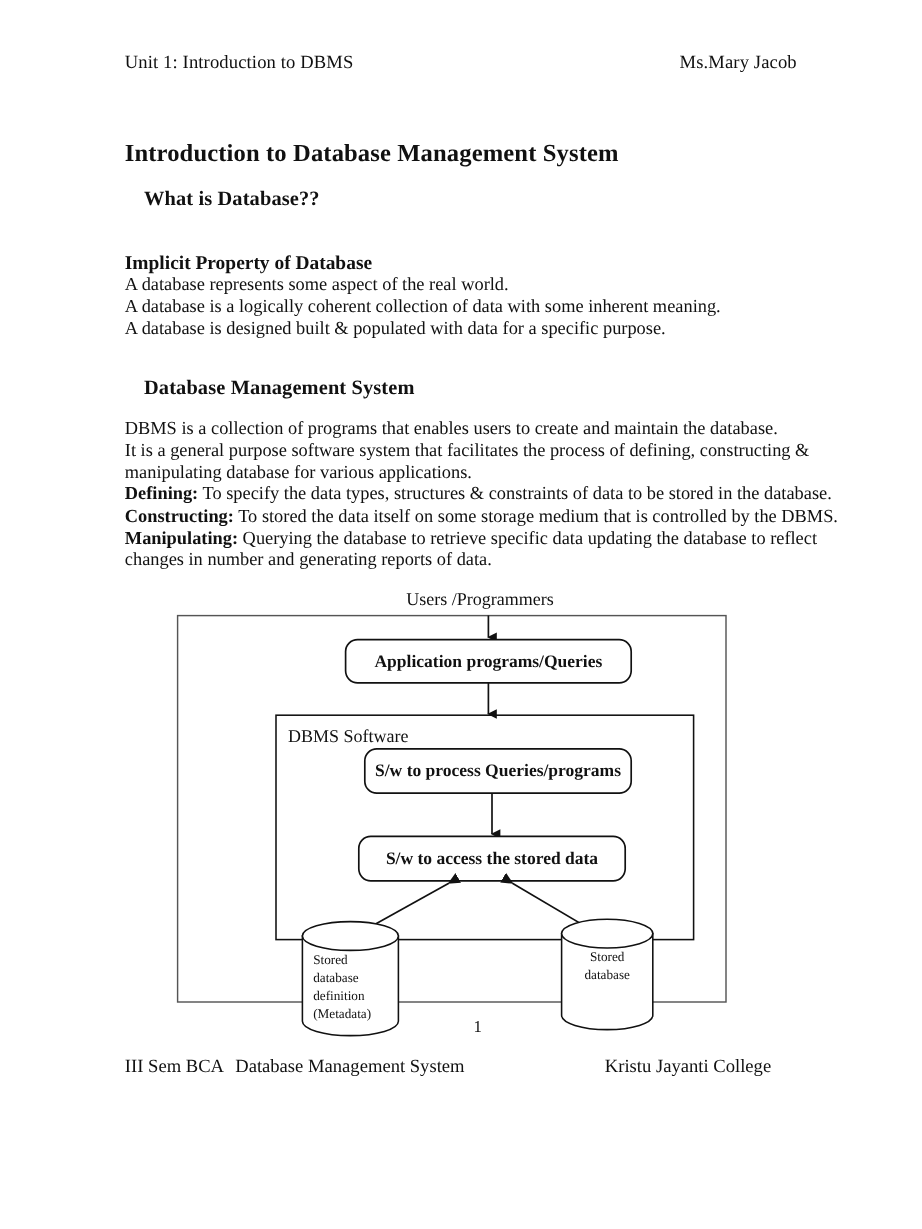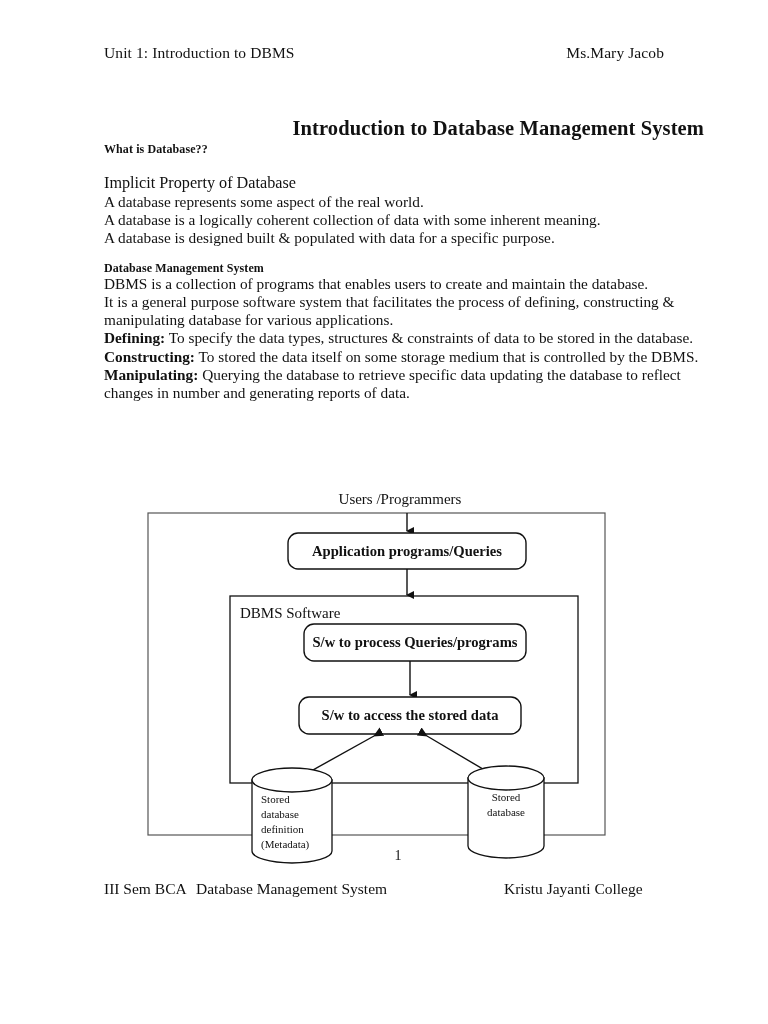--- a/index.html
+++ b/index.html
@@ -36,35 +36,35 @@
   .content {
     position: absolute;
     left: 88px; top: 116px;
     width: 600px;
     font-size: 15.3px;
     line-height: 1.19;
   }
   h1.main-title {
     font-size: 20.5px;
     font-weight: bold;
-    text-align: right;
+    text-align: left;
     margin: 0 0 2px 0;
     padding: 0;
     letter-spacing: .1px;
   }
   h2.sec {
-    font-size: 12px;
-    font-weight: bold;
-    margin: 0;
+    font-size: 17px;
+    font-weight: bold;
+    margin: 16px;
     padding: 0;
     letter-spacing: .1px;
   }
   h3.sub {
     font-size: 16.2px;
-    font-weight: normal;
+    font-weight: bold;
     margin: 0;
     padding: 0;
   }
   p.para {
     margin: 0;
     padding: 0;
     font-size: 15.3px;
     line-height: 1.19;
   }
   .gap-lg { height: 17px; }

